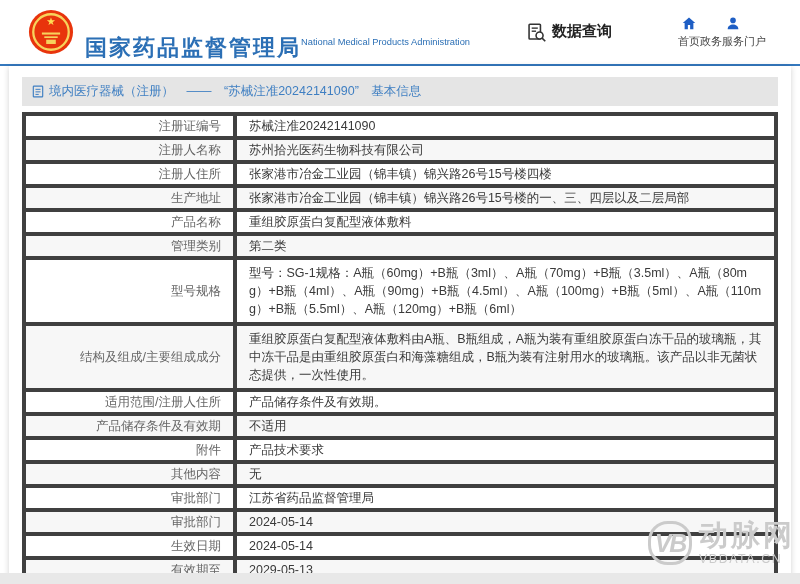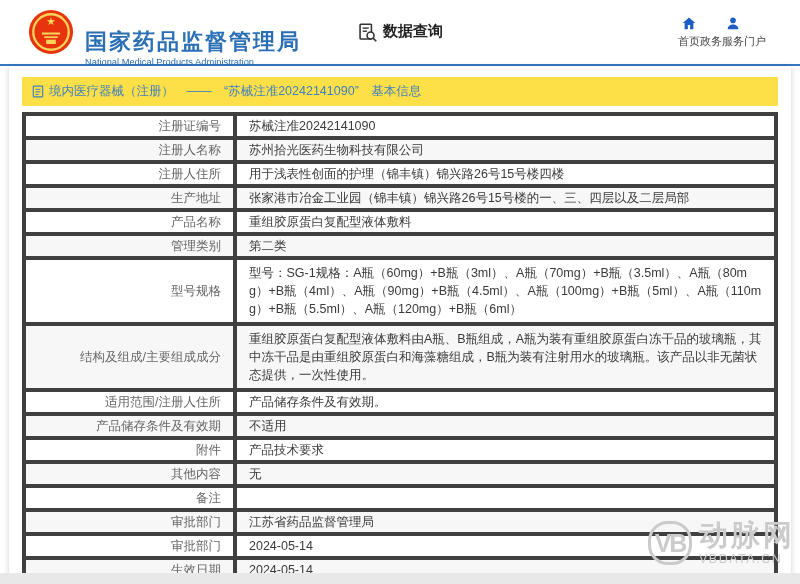--- a/index.html
+++ b/index.html
@@ -13,21 +13,21 @@
   
   .header {
     height: 66px;
     display: flex;
     align-items: center;
     padding: 0 24px 0 28px;
     border-bottom: 2px solid #3478be;
     background: #fff;
   }
   .logo-group { display: flex; align-items: center; gap: 11px; }
-  .titles { display: flex; flex-direction: column; margin-top: 32px; }
+  .titles { display: flex; flex-direction: row; margin-top: 32px; }
   .title-cn {
     font-size: 22px; font-weight: bold; color: #2b6fb5;
     letter-spacing: 2px; line-height: 1.15; white-space: nowrap;
   }
   .title-en { font-size: 9.3px; color: #2b6fb5; margin-top: 2px; white-space: nowrap; }
   .section-entry {
     display: flex; gap: 5px;
     margin-left: 56px; font-size: 15px; font-weight: bold; color: #222;
     cursor: pointer; white-space: nowrap;
   }
@@ -37,21 +37,21 @@
     font-size: 11px; color: #444; cursor: pointer; white-space: nowrap;
   }
   
   .panel {
     margin: 0 9px;
     background: #fff;
     box-shadow: 0 1px 6px rgba(0,0,0,0.18);
     padding: 11px 13px 13px 13px;
   }
   .breadcrumb {
-    background: #fde047;
+    background: #e5e5e5;
     padding: 6px 10px;
     font-size: 12.5px;
     color: #3f7fc2;
     display: flex; align-items: center; gap: 5px;
   }
   table.detail {
     width: 100%;
     border-collapse: collapse;
     margin-top: 6px;
     table-layout: fixed;
@@ -85,21 +85,21 @@
   
   .watermark {
     position: absolute; right: 5px; top: 521px;
     display: flex; align-items: center; gap: 7px;
     color: #cbcbcb; z-index: 5; pointer-events: none;
   }
   .wm-mono {
     width: 44px; height: 44px;
     border: 3px solid #cbcbcb; border-radius: 20px;
     display: flex; align-items: center; justify-content: center;
-    font-size: 25px; font-weight: bold; 
+    font-size: 25px; font-weight: bold; font-style: italic;
     letter-spacing: -2px;
     text-align: center;
   }
   .wm-text { display: flex; flex-direction: column; line-height: 1; }
   .wm-name { font-size: 29px; font-weight: bold; letter-spacing: 3px; }
   .wm-domain { font-size: 12.5px; letter-spacing: 1.5px; margin-top: 3px; }
 </style>
 </head>
 <body>
 
@@ -163,21 +163,21 @@
         <tr>
           <th>注册证编号</th>
           <td>苏械注准20242141090</td>
         </tr>
         <tr>
           <th>注册人名称</th>
           <td>苏州拾光医药生物科技有限公司</td>
         </tr>
         <tr>
           <th>注册人住所</th>
-          <td>用于浅表性创面的护理（锦丰镇）锦兴路26号15号楼四楼</td>
+          <td>张家港市冶金工业园（锦丰镇）锦兴路26号15号楼四楼</td>
         </tr>
         <tr>
           <th>生产地址</th>
           <td>张家港市冶金工业园（锦丰镇）锦兴路26号15号楼的一、三、四层以及二层局部</td>
         </tr>
         <tr>
           <th>产品名称</th>
           <td>重组胶原蛋白复配型液体敷料</td>
         </tr>
         <tr>
@@ -200,24 +200,20 @@
           <th>产品储存条件及有效期</th>
           <td>不适用</td>
         </tr>
         <tr>
           <th>附件</th>
           <td>产品技术要求</td>
         </tr>
         <tr>
           <th>其他内容</th>
           <td>无</td>
-        </tr>
-        <tr>
-          <th>备注</th>
-          <td></td>
         </tr>
         <tr>
           <th>审批部门</th>
           <td>江苏省药品监督管理局</td>
         </tr>
         <tr>
           <th>审批部门</th>
           <td>2024-05-14</td>
         </tr>
         <tr>

